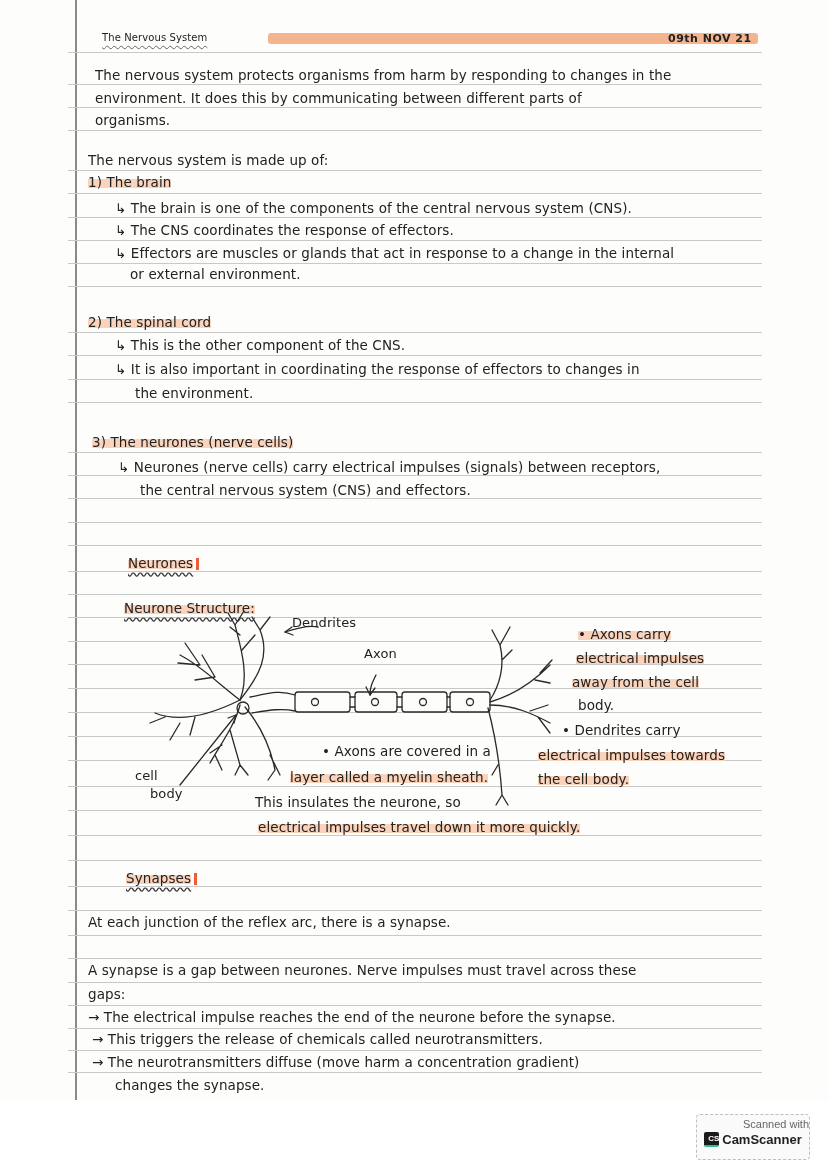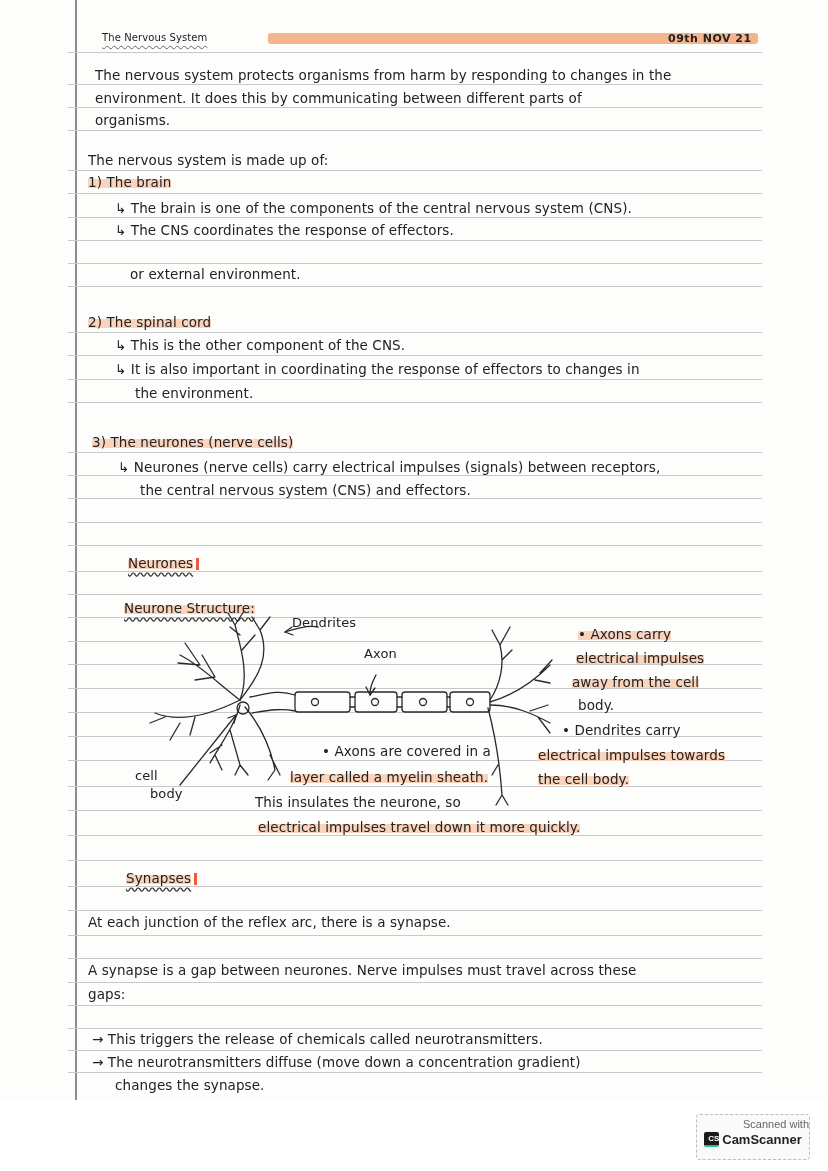--- a/index.html
+++ b/index.html
@@ -99,20 +99,21 @@
   <div class="txt date" style="left:668px;top:31px">09th NOV 21</div>
 
   <div class="txt" style="left:95px;top:67px">The nervous system protects organisms from harm by responding to changes in the</div>
   <div class="txt" style="left:95px;top:90px">environment. It does this by communicating between different parts of</div>
   <div class="txt" style="left:95px;top:112px">organisms.</div>
 
   <div class="txt" style="left:88px;top:152px">The nervous system is made up of:</div>
   <div class="txt hl" style="left:88px;top:174px">1) The brain</div>
   <div class="txt" style="left:115px;top:200px">↳ The brain is one of the components of the central nervous system (CNS).</div>
   <div class="txt" style="left:115px;top:222px">↳ The CNS coordinates the response of effectors.</div>
+  <div class="txt" style="left:115px;top:245px">↳ Effectors are muscles or glands that act in response to a change in the internal</div>
   <div class="txt" style="left:130px;top:266px">or external environment.</div>
 
   <div class="txt hl" style="left:88px;top:314px">2) The spinal cord</div>
   <div class="txt" style="left:115px;top:337px">↳ This is the other component of the CNS.</div>
   <div class="txt" style="left:115px;top:361px">↳ It is also important in coordinating the response of effectors to changes in</div>
   <div class="txt" style="left:135px;top:385px">the environment.</div>
 
   <div class="txt hl" style="left:92px;top:434px">3) The neurones (nerve cells)</div>
   <div class="txt" style="left:118px;top:459px">↳ Neurones (nerve cells) carry electrical impulses (signals) between receptors,</div>
   <div class="txt" style="left:140px;top:482px">the central nervous system (CNS) and effectors.</div>
@@ -178,22 +179,23 @@
   <div class="txt hl" style="left:572px;top:674px">away from the cell</div>
   <div class="txt" style="left:578px;top:697px">body.</div>
   <div class="txt" style="left:562px;top:722px">• Dendrites carry</div>
   <div class="txt hl" style="left:538px;top:747px">electrical impulses towards</div>
   <div class="txt hl" style="left:538px;top:771px">the cell body.</div>
 
   <div class="txt wavy" style="left:90px;top:870px"><span class="hl">Synapses</span><span class="tick"></span></div>
   <div class="txt" style="left:88px;top:914px">At each junction of the reflex arc, there is a synapse.</div>
   <div class="txt" style="left:88px;top:962px">A synapse is a gap between neurones. Nerve impulses must travel across these</div>
   <div class="txt" style="left:88px;top:986px">gaps:</div>
+  <div class="txt" style="left:88px;top:1009px">→ The electrical impulse reaches the end of the neurone before the synapse.</div>
   <div class="txt" style="left:92px;top:1031px">→ This triggers the release of chemicals called neurotransmitters.</div>
-  <div class="txt" style="left:92px;top:1054px">→ The neurotransmitters diffuse (move down a concentration gradient)</div>
+  <div class="txt" style="left:92px;top:1054px">→ The neurotransmitters diffuse (move harm a concentration gradient)</div>
   <div class="txt" style="left:115px;top:1077px">changes the synapse.</div>
 </div>
 
 <div class="watermark">
   <div class="wm-top">Scanned with</div>
   <div class="wm-bottom">
     <span class="cs-logo">CS</span>
     <span>CamScanner</span>
   </div>
 </div>

